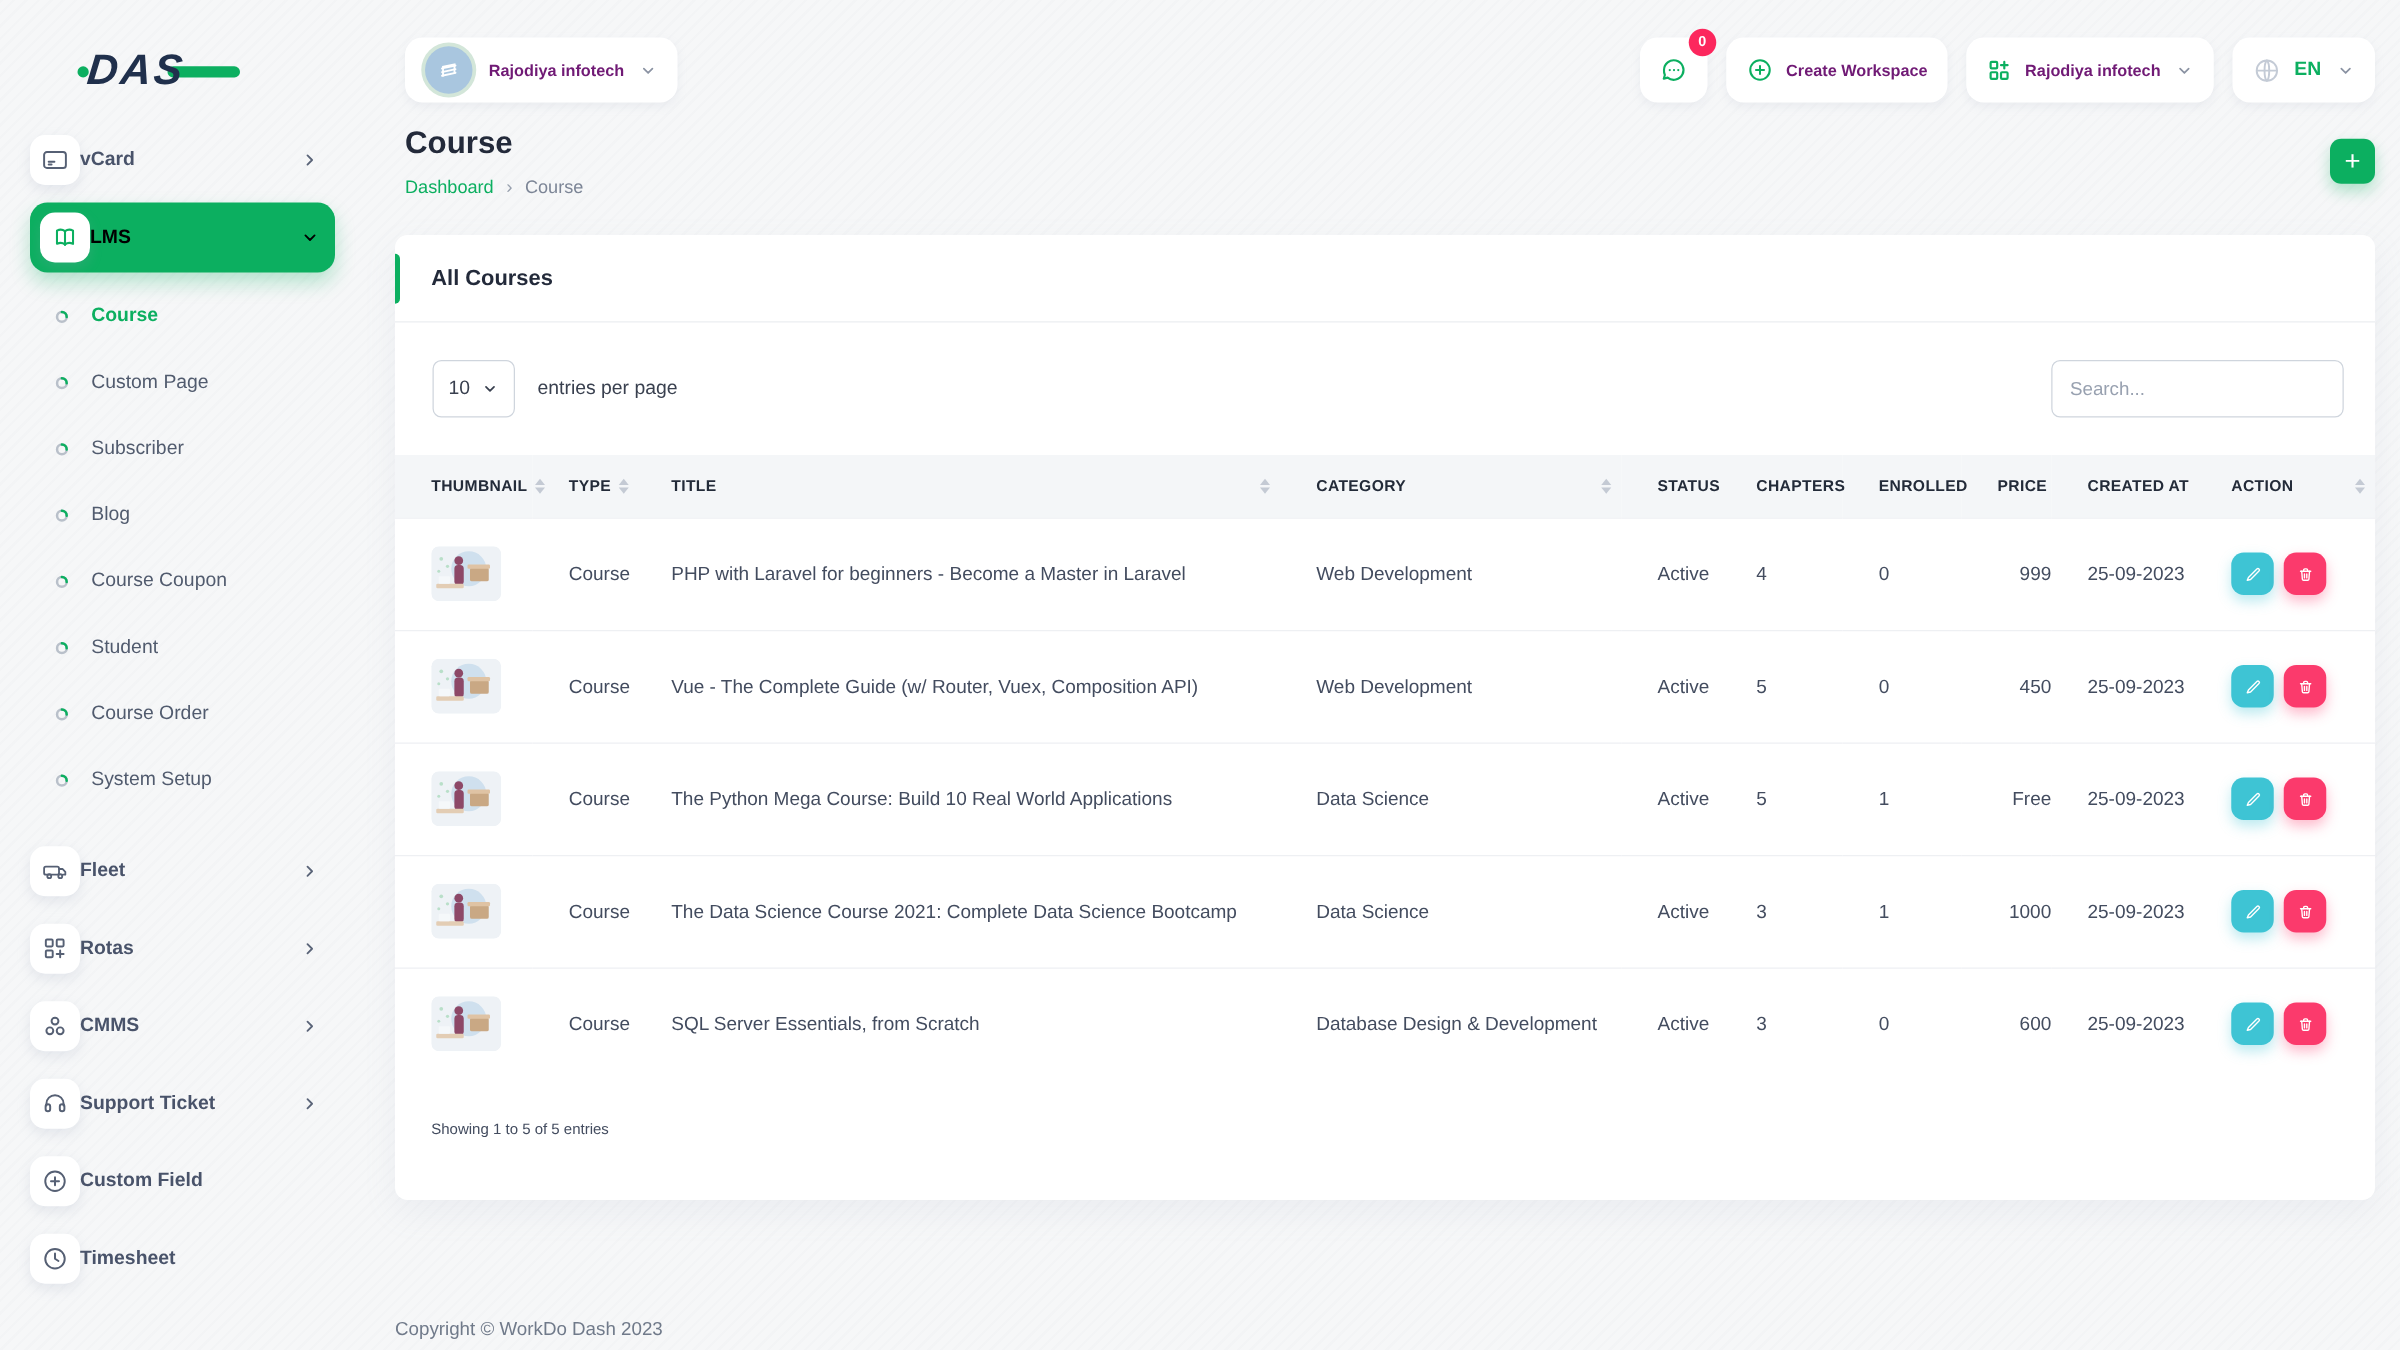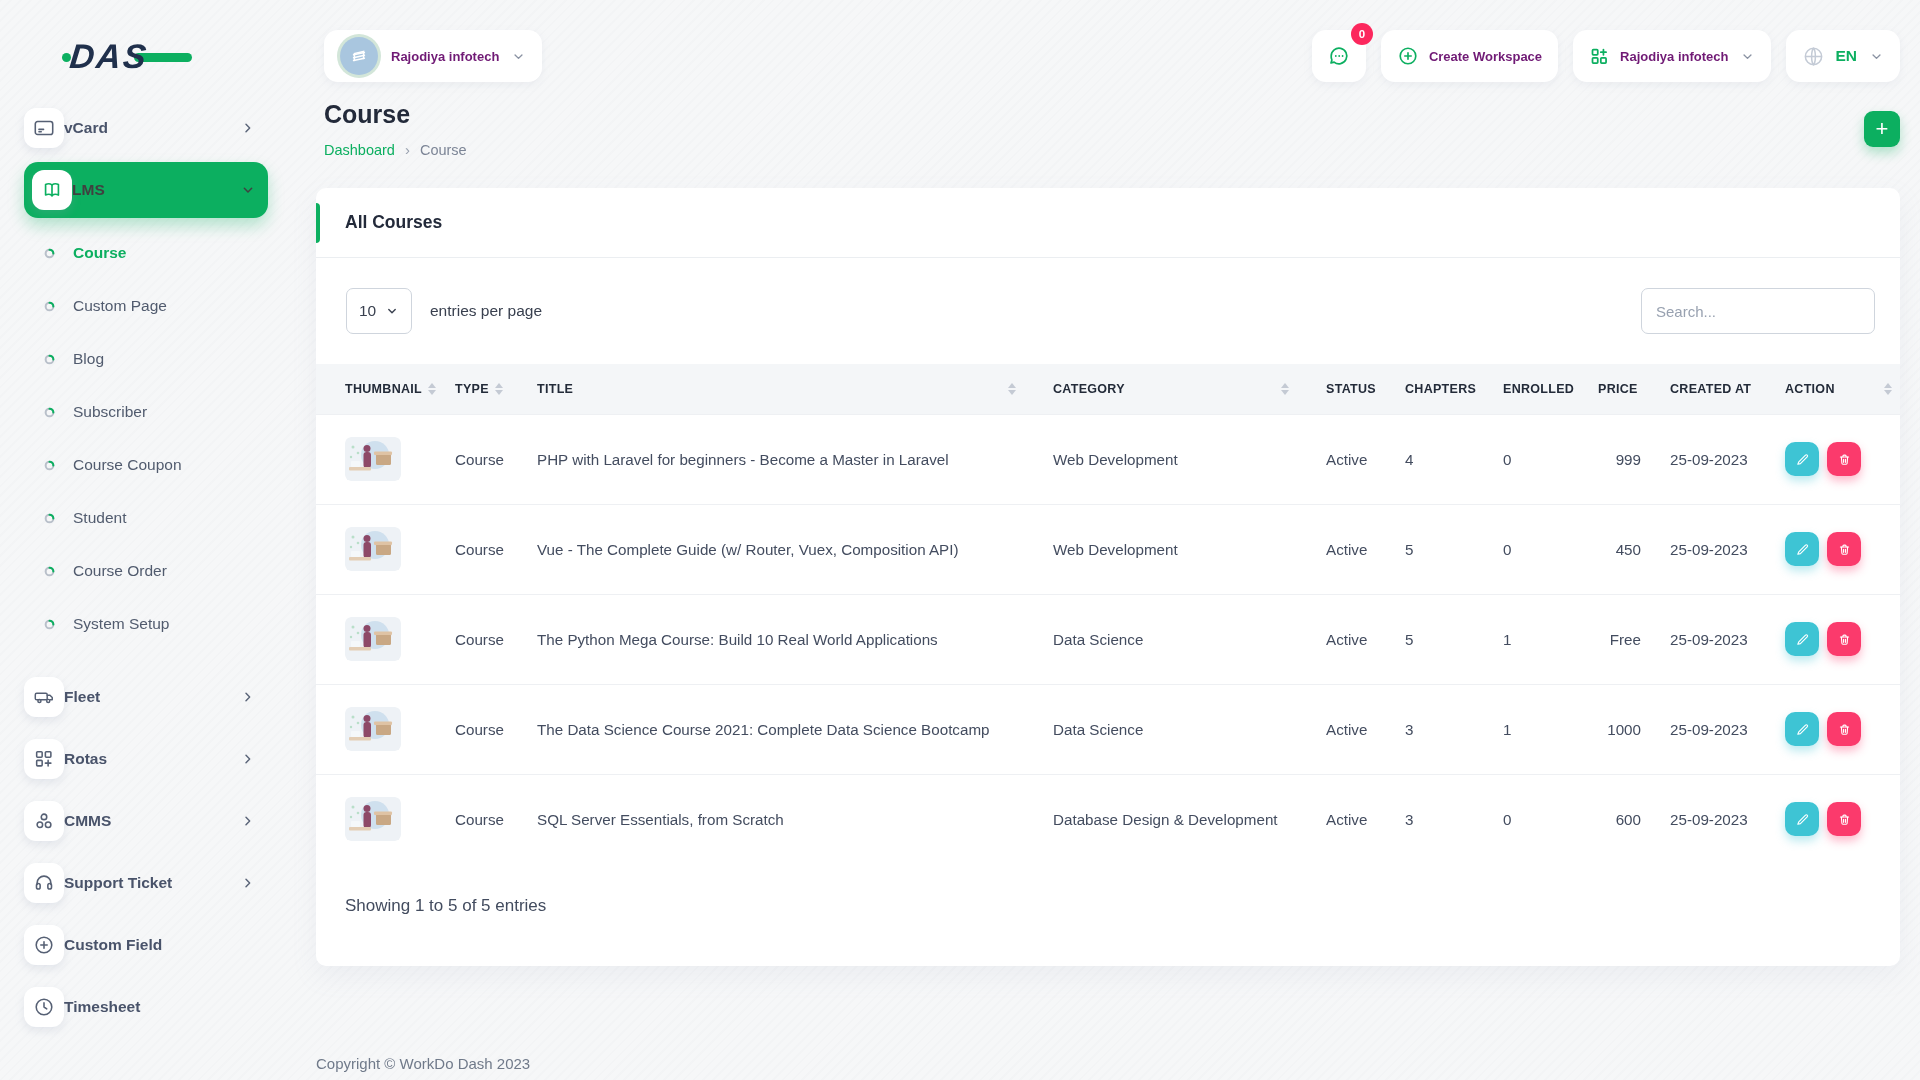--- a/index.html
+++ b/index.html
@@ -21,21 +21,21 @@
   .logo-dot { position:absolute; left:38px; top:19px; width:9px; height:9px; border-radius:50%; background:#0caf60; }
   .logo-text { font-size:34px; font-weight:800; letter-spacing:2px; color:#20304c; font-style:italic; transform:skewX(-6deg); }
   .logo-bar { width:58px; height:9px; border-radius:5px; background:#0caf60; margin-left:-14px; margin-top:2px; }
 
   .nav-item { display:flex; align-items:center; height:56px; margin-bottom:6px; cursor:pointer; border-radius:14px; }
   .icon-box { width:40px; height:40px; border-radius:12px; background:#ffffff; box-shadow:0 4px 10px rgba(150,160,185,0.20);
     display:flex; align-items:center; justify-content:center; flex:0 0 auto; }
   .nav-label { font-size:15.5px; font-weight:600; color:#49536a; }
   .nav-chev { margin-left:auto; margin-right:12px; color:#5a6478; display:flex; }
   .nav-item.active { background:#0caf60; padding-left:8px; box-shadow:0 8px 16px rgba(12,175,96,0.28); }
-  .nav-item.active .nav-label, .nav-item.active .nav-chev { color:#404040; }
+  .nav-item.active .nav-label, .nav-item.active .nav-chev { color:#000000; }
 
   .submenu { margin:10px 0 20px; }
   .sub-item { display:flex; align-items:center; height:50px; margin-bottom:3px; padding-left:20px; cursor:pointer; }
   .sub-bullet { width:11px; height:11px; flex:0 0 auto; display:flex; }
   .sub-label { margin-left:18px; font-size:15.5px; color:#515b6e; }
   .sub-item.active .sub-label { color:#0caf60; font-weight:700; }
   .sub-chev { margin-left:auto; margin-right:16px; color:#5a6478; display:flex; }
 
   
   .main { position:absolute; left:290px; top:0; right:0; bottom:0; }
@@ -91,21 +91,21 @@
   .sort .dn { border-top:5px solid #c4cad4; }
   td { height:90px; vertical-align:middle; padding-left:29px; font-size:15.2px; color:#434c5f;
     border-top:1px solid #eef0f3; white-space:nowrap; overflow:hidden; }
   td.price-cell { text-align:right; padding-left:0; padding-right:0; }
   .thumb { width:56px; height:44px; border-radius:6px; display:block; }
   .actions { display:flex; gap:8px; }
   .act-btn { width:34px; height:34px; border:none; border-radius:10px; display:flex; align-items:center; justify-content:center; cursor:pointer; }
   .act-edit { background:#3ec4d4; box-shadow:0 5px 10px rgba(62,196,212,0.35); }
   .act-del  { background:#fb3a6c; box-shadow:0 5px 10px rgba(251,58,108,0.35); }
 
-  .summary { padding:32px 29px 50px; font-size:17px; color:#434c5f; }
+  .summary { padding:32px 29px 50px; font-size:12px; color:#434c5f; }
 
   .copyright { position:absolute; left:316px; bottom:8px; font-size:15px; color:#707a8a; }
 </style>
 </head>
 <body>
 
 <div class="app">
 
   <aside class="sidebar">
     <div class="logo">
@@ -164,30 +164,30 @@
           </span>
         <span class="sub-label">Custom Page</span>
       </div>
       <div class="sub-item">
         <span class="sub-bullet">
             <svg width="11" height="11" viewBox="0 0 12 12" fill="none">
               <circle cx="6" cy="6" r="4.2" stroke="#b9c0ca" stroke-width="2.2"></circle>
               <path d="M6 1.8a4.2 4.2 0 014.2 4.2" stroke="#0caf60" stroke-width="2.2" stroke-linecap="round"></path>
             </svg>
           </span>
-        <span class="sub-label">Blog</span>
+        <span class="sub-label">Subscriber</span>
       </div>
       <div class="sub-item">
         <span class="sub-bullet">
             <svg width="11" height="11" viewBox="0 0 12 12" fill="none">
               <circle cx="6" cy="6" r="4.2" stroke="#b9c0ca" stroke-width="2.2"></circle>
               <path d="M6 1.8a4.2 4.2 0 014.2 4.2" stroke="#0caf60" stroke-width="2.2" stroke-linecap="round"></path>
             </svg>
           </span>
-        <span class="sub-label">Subscriber</span>
+        <span class="sub-label">Blog</span>
       </div>
       <div class="sub-item">
         <span class="sub-bullet">
             <svg width="11" height="11" viewBox="0 0 12 12" fill="none">
               <circle cx="6" cy="6" r="4.2" stroke="#b9c0ca" stroke-width="2.2"></circle>
               <path d="M6 1.8a4.2 4.2 0 014.2 4.2" stroke="#0caf60" stroke-width="2.2" stroke-linecap="round"></path>
             </svg>
           </span>
         <span class="sub-label">Course Coupon</span>
       </div>

